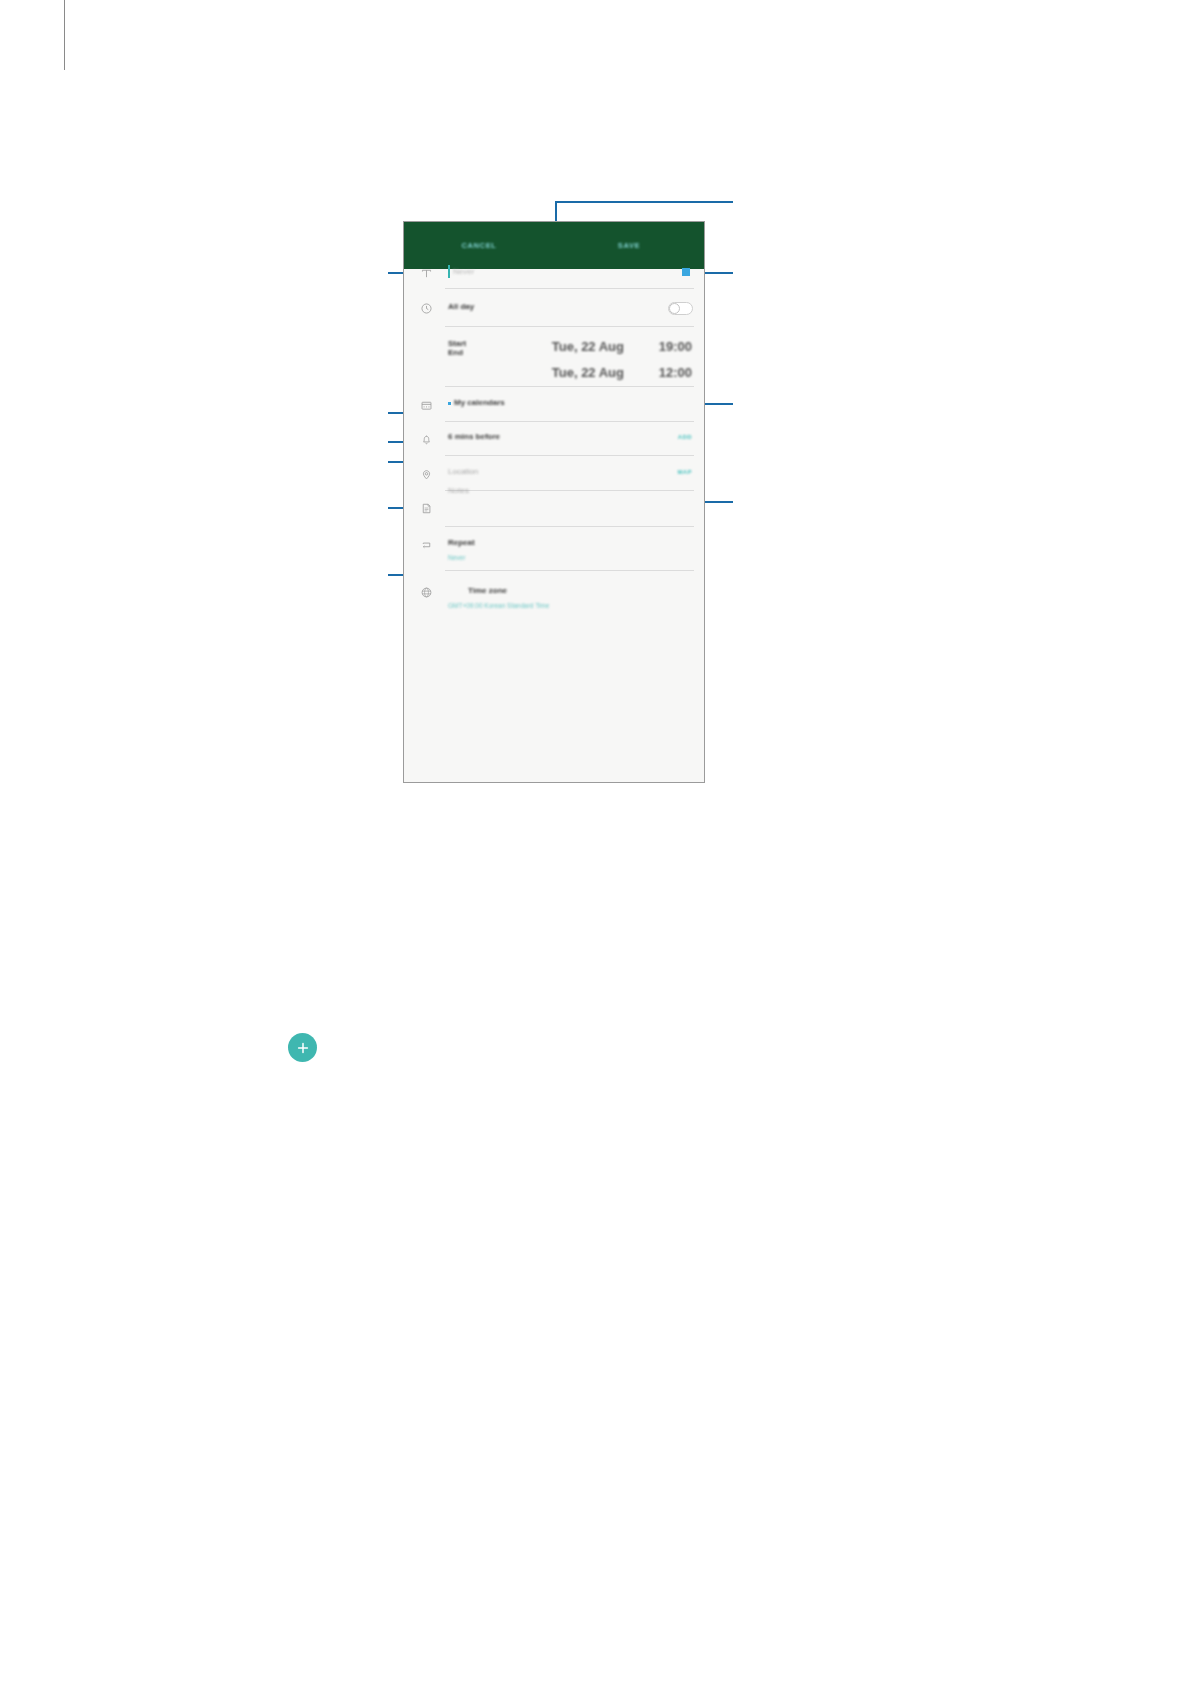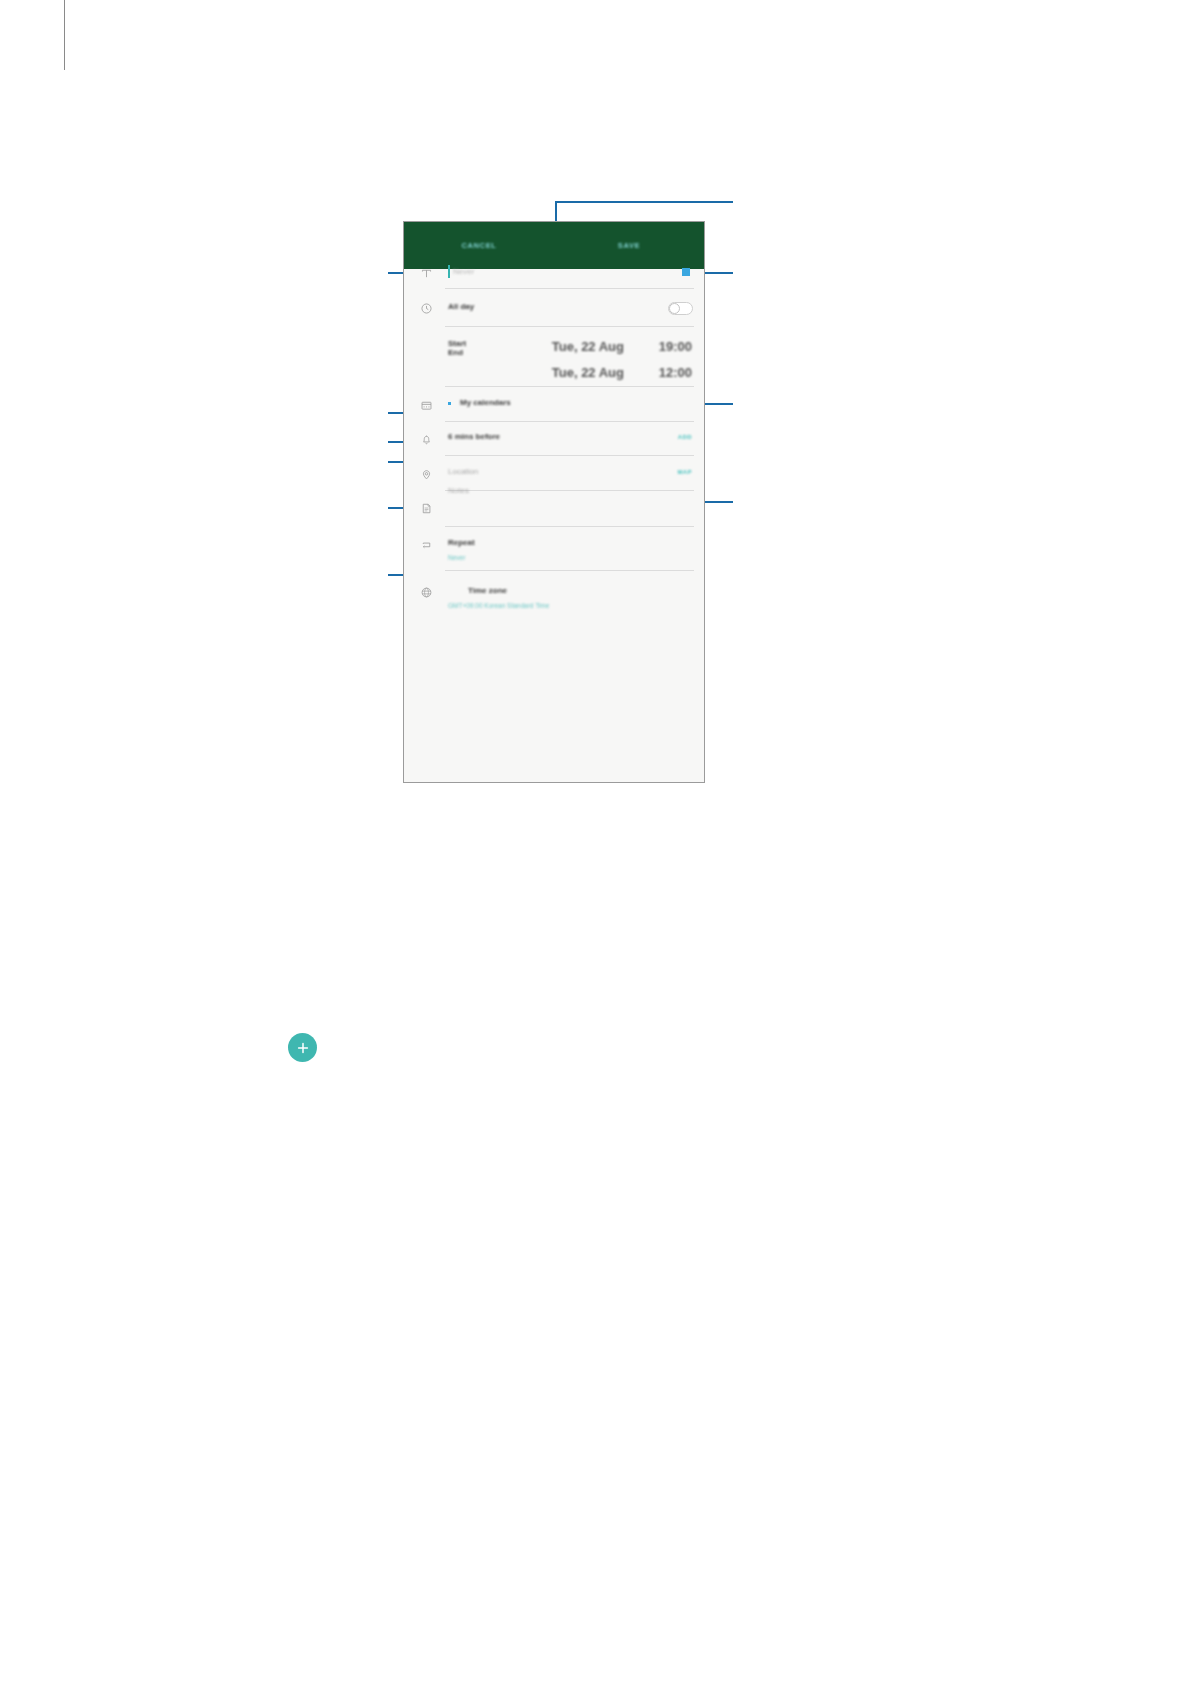--- a/index.html
+++ b/index.html
@@ -284,21 +284,21 @@
   <div class="divider" style="top:164px;"></div>
 
   <div class="row-ico" style="top:175px;">
     <svg width="13" height="13" viewBox="0 0 16 16" fill="none" stroke="#9a9a9a" stroke-width="1">
       <rect x="2.5" y="4" width="11" height="8.5" rx="0.8"></rect>
       <path d="M2.5 6.6 L13.5 6.6"></path>
       <path d="M5 9 L5 10.4 M8 9 L8 10.4 M11 9 L11 10.4" stroke-width="0.9"></path>
     </svg>
   </div>
   <div class="cal-dot" style="top:180px;"></div>
-  <div class="lbl" style="top:176px; left:56px;">My calendars</div>
+  <div class="lbl" style="top:176px; left:50px;">My calendars</div>
   <div class="divider" style="top:199px;"></div>
 
   <div class="row-ico" style="top:209px;">
     <svg width="13" height="13" viewBox="0 0 16 16" fill="none" stroke="#9a9a9a" stroke-width="1">
       <path d="M4.4 11 C4.4 11 5.2 10.2 5.2 8.2 C5.2 6.2 5.6 4.2 8 4.2 C10.4 4.2 10.8 6.2 10.8 8.2 C10.8 10.2 11.6 11 11.6 11 Z"></path>
       <path d="M7 12.2 C7 12.9 7.5 13.3 8 13.3 C8.5 13.3 9 12.9 9 12.2" stroke-width="0.8"></path>
       <path d="M8 3 L8 4.2" stroke-width="0.8"></path>
     </svg>
   </div>
   <div class="lbl" style="top:210px;">6 mins before</div>

